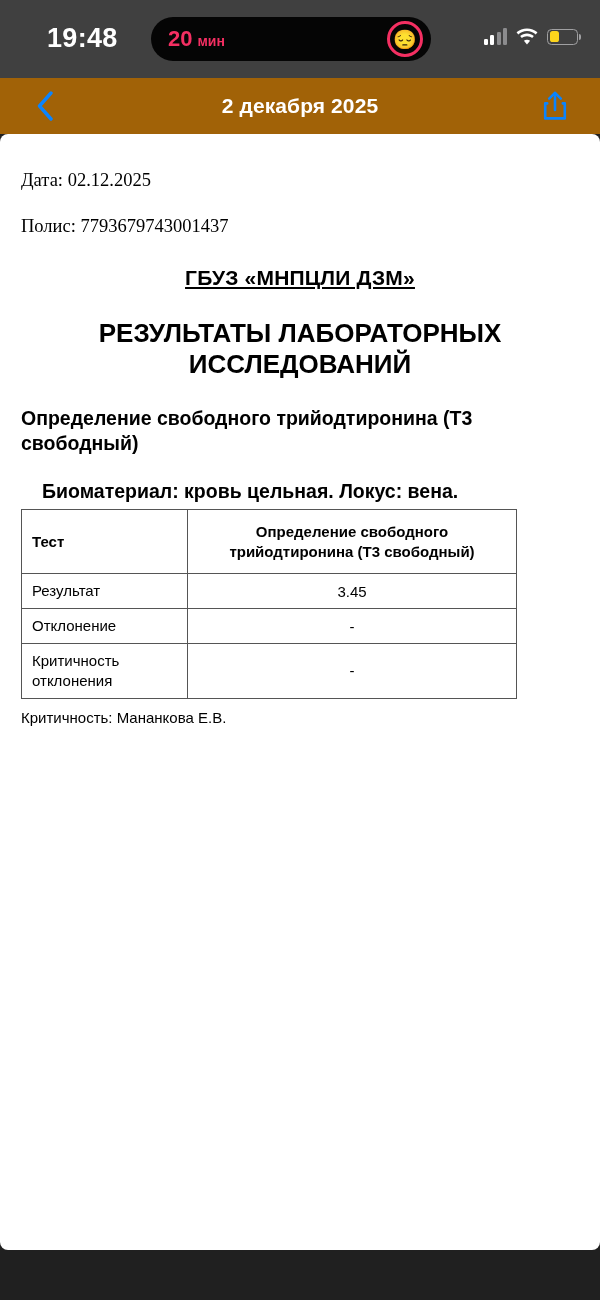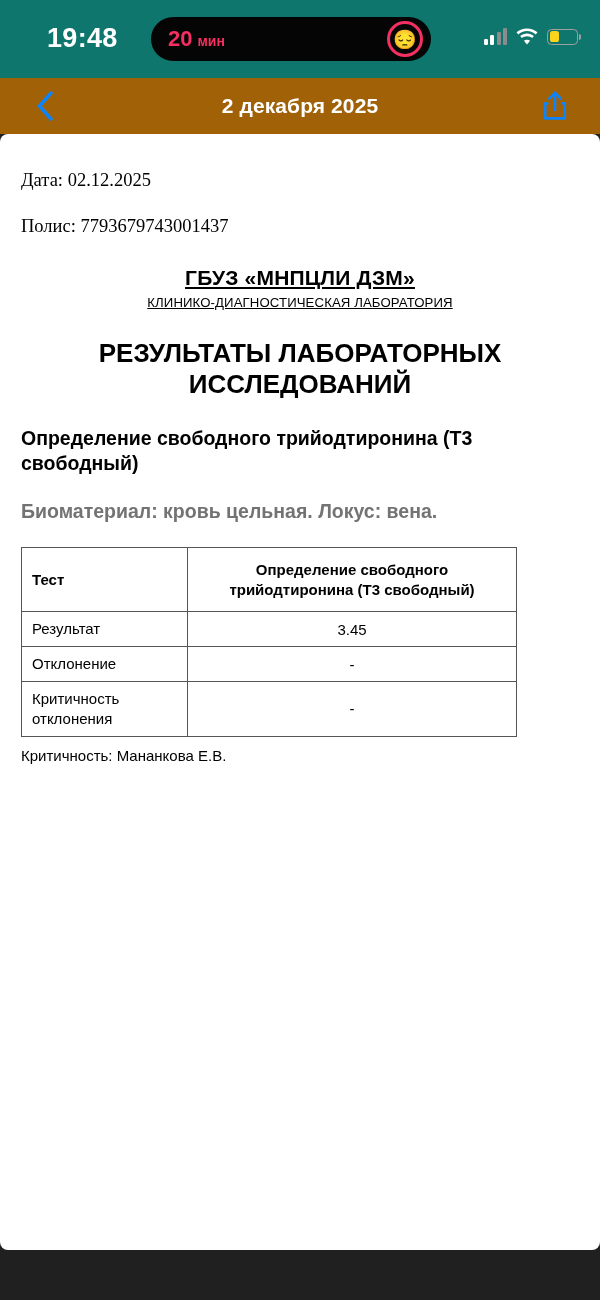--- a/index.html
+++ b/index.html
@@ -17,21 +17,21 @@
     position: relative;
   }
 
   
   .status-bar {
     position: relative;
     height: 78px;
     width: 100%;
     display: flex;
     align-items: flex-start;
-    background: #0f766e;
+    background: #404040;
   }
 
   .status-time {
     position: absolute;
     left: 47px;
     top: 25px;
     color: #ffffff;
     font-size: 27px;
     font-weight: bold;
     letter-spacing: 0.3px;
@@ -248,29 +248,30 @@
     font-size: 19.5px;
     font-weight: bold;
     color: #000000;
     line-height: 1.28;
     margin-top: 27px;
   }
 
   .biomaterial {
     font-size: 19.5px;
     font-weight: bold;
-    color: #737373;
+    color: #000000;
     margin-top: 24px;
+    margin-left: 21px;
   }
 
   
   .results-table {
     width: 496px;
     border-collapse: collapse;
-    margin-top: 24px;
+    margin-top: 6px;
     table-layout: fixed;
   }
 
   .results-table td {
     border: 1.4px solid #555555;
     color: #000000;
     vertical-align: middle;
   }
 
   .results-table td.label-cell {
@@ -365,21 +366,20 @@
 
 </div>
 
 <div class="sheet">
 
   <div class="meta-line">Дата: 02.12.2025</div>
   <div class="meta-line">Полис: 7793679743001437</div>
 
   <div class="org-block">
     <div class="org-name">ГБУЗ «МНПЦЛИ ДЗМ»</div>
-    <div class="org-sub">КЛИНИКО-ДИАГНОСТИЧЕСКАЯ ЛАБОРАТОРИЯ</div>
   </div>
 
   <div class="doc-title">РЕЗУЛЬТАТЫ ЛАБОРАТОРНЫХ ИССЛЕДОВАНИЙ</div>
 
   <div class="test-name">Определение свободного трийодтиронина (Т3 свободный)</div>
 
   <div class="biomaterial">Биоматериал: кровь цельная. Локус: вена.</div>
 
   <table class="results-table">
     <tbody>

